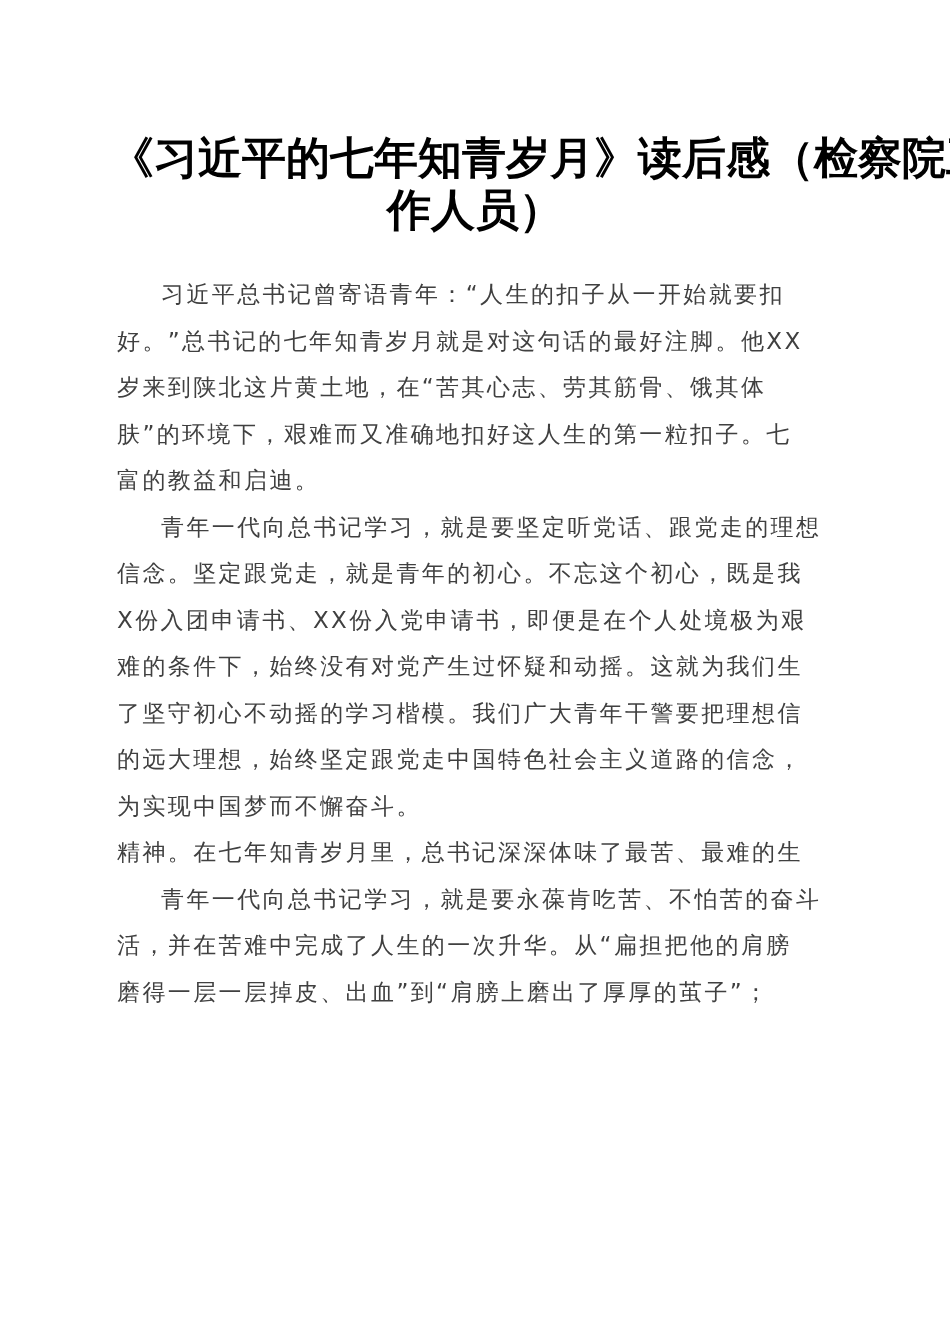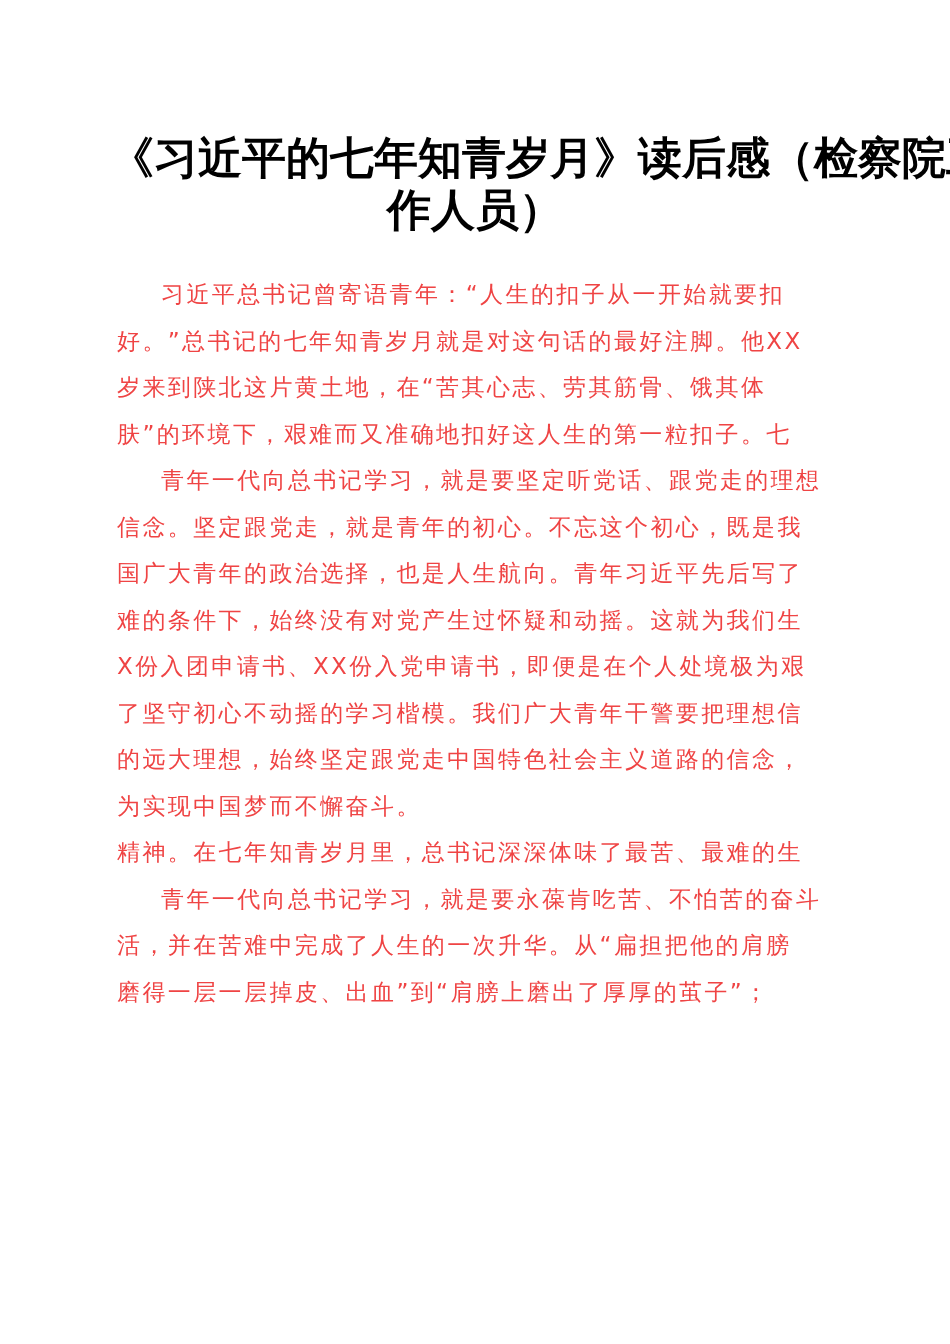--- a/index.html
+++ b/index.html
@@ -38,21 +38,21 @@
       white-space: nowrap;
     }
     .body-text {
       position: absolute;
       left: 117px;
       top: 274px;
       width: 710px;
       font-family: "DejaVu Sans", "Liberation Sans", sans-serif;
       font-size: 23px;
       letter-spacing: 2.4px;
-      color: #ef4444;
+      color: #404040;
     }
     .line {
       display: block;
       height: 46.5px;
       line-height: 40px;
       white-space: nowrap;
     }
     .line.indent {
       padding-left: 44px;
     }
@@ -67,28 +67,28 @@
     <span class="tline">作人员）</span>
   </h1>
 
   <div class="body-text">
 
     <div>
       <span class="line indent">习近平总书记曾寄语青年：“人生的扣子从一开始就要扣</span>
       <span class="line">好。”总书记的七年知青岁月就是对这句话的最好注脚。他XX</span>
       <span class="line">岁来到陕北这片黄土地，在“苦其心志、劳其筋骨、饿其体</span>
       <span class="line">肤”的环境下，艰难而又准确地扣好这人生的第一粒扣子。七</span>
+      <span class="line">富的教益和启迪。</span>
     </div>
 
     <div>
       <span class="line indent">青年一代向总书记学习，就是要坚定听党话、跟党走的理想</span>
       <span class="line">信念。坚定跟党走，就是青年的初心。不忘这个初心，既是我</span>
-      <span class="line">国广大青年的政治选择，也是人生航向。青年习近平先后写了</span>
+      <span class="line">X份入团申请书、XX份入党申请书，即便是在个人处境极为艰</span>
       <span class="line">难的条件下，始终没有对党产生过怀疑和动摇。这就为我们生</span>
-      <span class="line">X份入团申请书、XX份入党申请书，即便是在个人处境极为艰</span>
       <span class="line">了坚守初心不动摇的学习楷模。我们广大青年干警要把理想信</span>
       <span class="line">的远大理想，始终坚定跟党走中国特色社会主义道路的信念，</span>
       <span class="line">为实现中国梦而不懈奋斗。</span>
     </div>
 
     <div>
       <span class="line">精神。在七年知青岁月里，总书记深深体味了最苦、最难的生</span>
       <span class="line indent">青年一代向总书记学习，就是要永葆肯吃苦、不怕苦的奋斗</span>
       <span class="line">活，并在苦难中完成了人生的一次升华。从“扁担把他的肩膀</span>
       <span class="line">磨得一层一层掉皮、出血”到“肩膀上磨出了厚厚的茧子”；</span>

